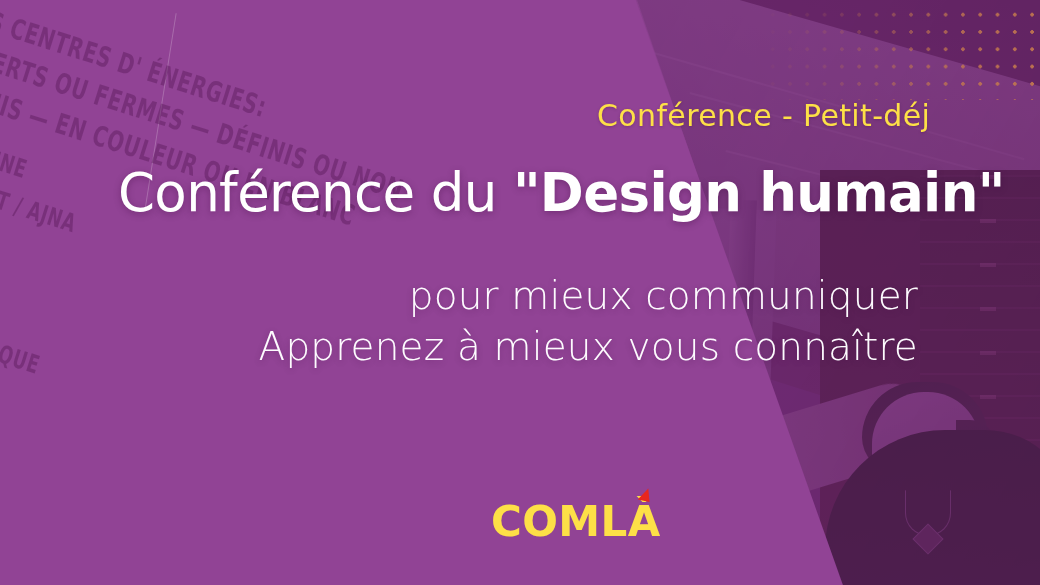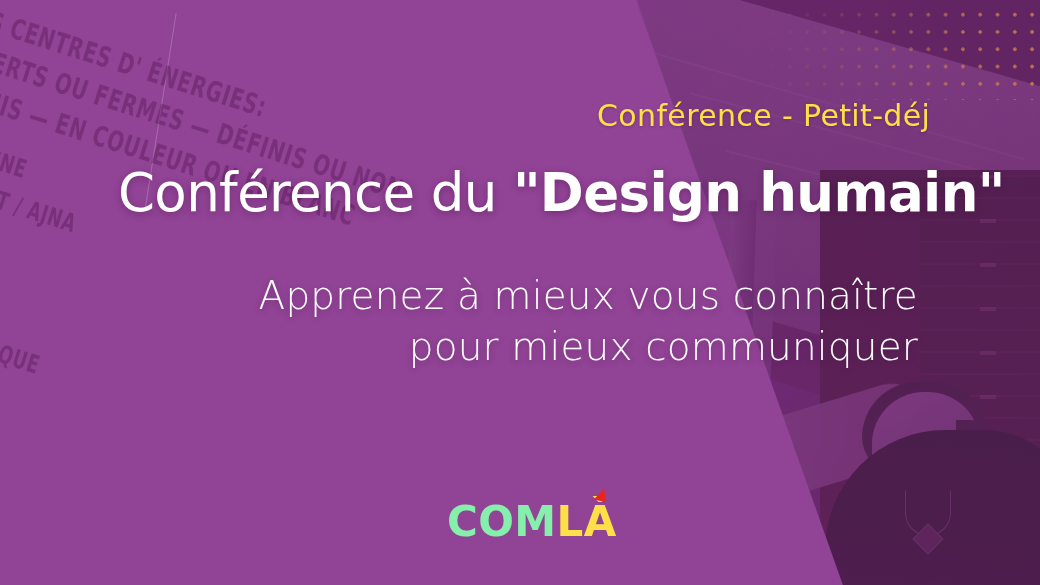--- a/index.html
+++ b/index.html
@@ -212,21 +212,21 @@
   }
   .subtitle span{display:block;}
 
   
   .logo{
     position:absolute;left:447px;top:501px;
     font-family:"DejaVu Sans","Liberation Sans",sans-serif;
     font-weight:700;font-size:42px;letter-spacing:.01em;
     line-height:1;white-space:nowrap;
   }
-  .logo .com{color:#86efac;}
+  .logo .com{color:#fde047;margin-left:44px;}
   .logo .la{color:#fde047;position:relative;}
   .logo .accent{
     position:absolute;left:38px;top:-9px;width:0;height:0;
     border-left:8px solid transparent;
     border-right:4px solid transparent;
     border-bottom:13px solid #e8261f;
     transform:rotate(12deg);
   }
 </style>
 </head>
@@ -329,21 +329,21 @@
     </div>
   </div>
 
   <div class="kicker">Conférence  -  Petit-déj</div>
 
   <div class="title">
     <span class="light">Conférence du </span><span class="bold">"Design humain"</span>
   </div>
 
   <div class="subtitle">
+    <span>pour mieux communiquer</span>
     <span>Apprenez à mieux vous connaître</span>
-    <span>pour mieux communiquer</span>
   </div>
 
   <div class="logo">
     <span class="com">COM</span><span class="la"><span class="accent"></span><span>LÀ</span></span>
   </div>
 
 </div>
 
 </body></html>

